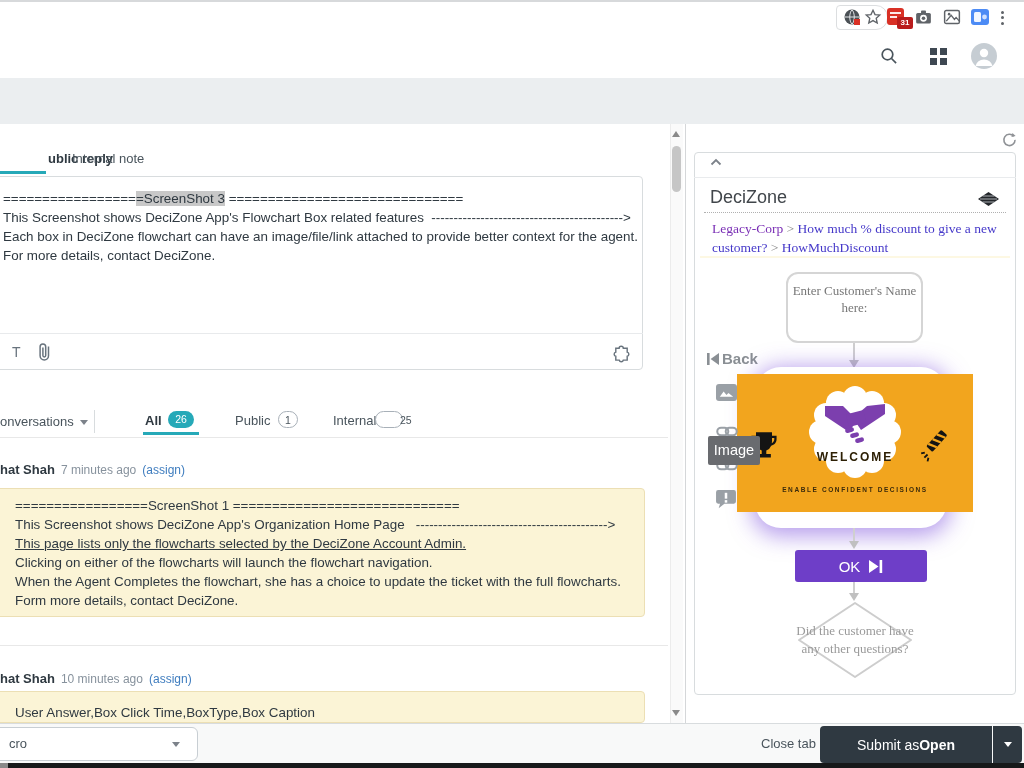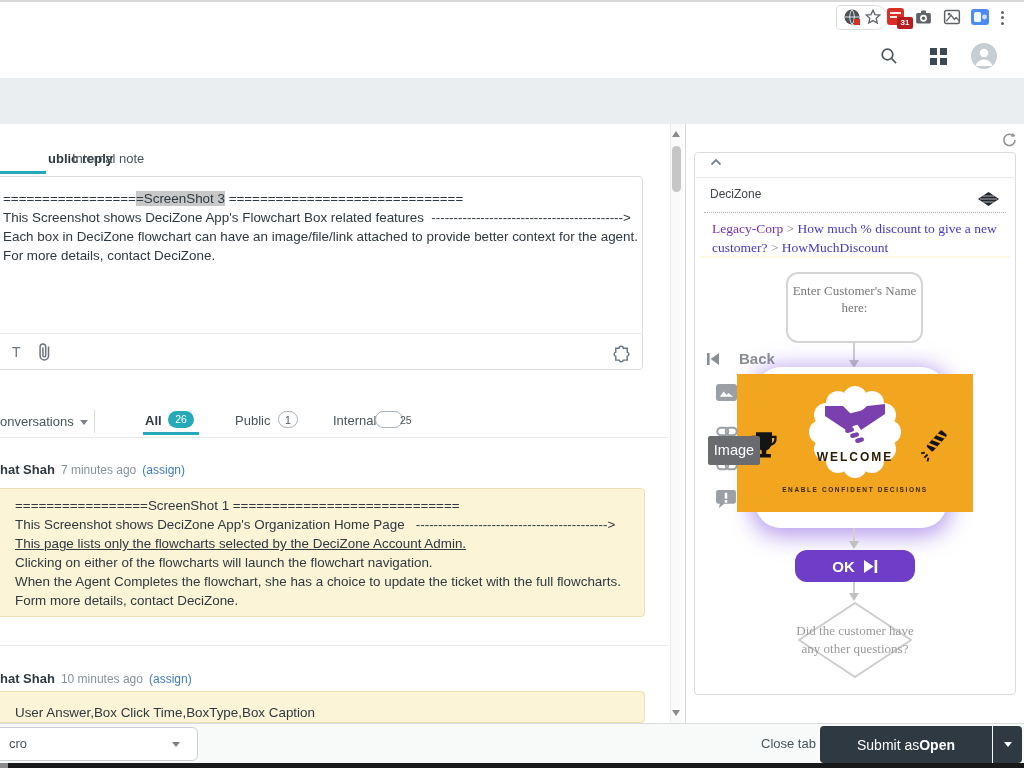--- a/index.html
+++ b/index.html
@@ -47,21 +47,21 @@
   
   .vscroll{left:670px;top:124px;width:13px;height:599px;background:#fafafa;border-left:1px solid #ececec;box-sizing:border-box;}
   .thumb{left:672px;top:146px;width:9px;height:46px;background:#c6c6c6;border-radius:5px;}
   .tri-up{width:0;height:0;border-left:4px solid transparent;border-right:4px solid transparent;border-bottom:6px solid #8a8a8a;}
   .tri-down{width:0;height:0;border-left:4px solid transparent;border-right:4px solid transparent;border-top:6px solid #8a8a8a;}
 
   
   .side-divider{left:685px;top:124px;width:1px;height:599px;background:#d5d7d9;}
   .card{left:694px;top:152px;width:322px;height:543px;background:#fff;border:1px solid #d8dcde;border-radius:4px;box-sizing:border-box;}
   .card-sep{left:694px;top:177px;width:322px;height:1px;background:#e9ebed;}
-  .app-title{font-size:12px;color:#41464b;}
+  .app-title{font-size:18px;color:#41464b;}
   .dotted{border-top:1px dotted #b0b0b0;}
   .crumb{font-family:"Liberation Serif",serif;font-size:13.5px;line-height:19px;width:288px;}
   .crumb .org{color:#7a2fb5;}
   .crumb .lnk{color:#4538c9;}
   .crumb .sep{color:#8a8a8a;}
   .serif{font-family:"Liberation Serif",serif;}
 
   .fbox1{left:786px;top:272px;width:137px;height:71px;border:2px solid #d5d5d5;border-radius:12px;box-sizing:border-box;background:#fff;
          font-size:13px;color:#777;text-align:center;padding-top:8px;line-height:17px;}
   .connector{width:2px;background:#cfcfcf;left:853px;}
@@ -69,21 +69,21 @@
   .backlbl{font-size:15px;font-weight:bold;color:#8a8f94;}
   .glowbox{left:755px;top:367px;width:192px;height:161px;background:#fff;border-radius:26px;box-shadow:0 4px 22px 4px rgba(122,77,220,.55);}
   .orange{left:737px;top:374px;width:236px;height:138px;background:#f2a51e;}
   .badge{left:78px;top:18px;width:80px;height:80px;border-radius:50%;background:#fff;}
   .badge::before{content:"";position:absolute;left:28px;top:28px;width:24px;height:24px;border-radius:50%;background:#fff;
     box-shadow:34px 0 #fff,29px 17px #fff,17px 29px #fff,0 34px #fff,-17px 29px #fff,-29px 17px #fff,-34px 0 #fff,-29px -17px #fff,-17px -29px #fff,0 -34px #fff,17px -29px #fff,29px -17px #fff;}
   .welcome{font-size:12px;font-weight:bold;letter-spacing:2px;color:#2d2005;text-align:center;}
   .tagline{font-size:6.5px;font-weight:bold;letter-spacing:1.6px;color:#3a2a0c;text-align:center;}
   .sideicon{background:#9aa0a6;border-radius:3px;}
   .tooltip{left:708px;top:436px;width:52px;height:29px;background:#696b6f;border-radius:2px;color:#fff;font-size:14.5px;line-height:29px;text-align:center;}
-  .okbtn{left:795px;top:550px;width:120px;height:32px;background:#6e3ec8;border-radius:12px;color:#fff;font-size:15px;font-weight:bold;
+  .okbtn{left:795px;top:550px;width:132px;height:32px;background:#6e3ec8;border-radius:3px;color:#fff;font-size:15px;font-weight:normal;
          display:flex;align-items:center;justify-content:center;gap:8px;}
   .dia-text{font-size:13px;color:#9a9a9a;text-align:center;line-height:18px;}
 
   
   .footerbar{left:0;top:723px;width:1024px;height:40px;background:#f8f9f9;border-top:1px solid #d8dcde;box-sizing:border-box;}
   .macro{left:-40px;top:727px;width:238px;height:34px;background:#fff;border:1px solid #c8ced3;border-radius:6px;box-sizing:border-box;
          font-size:13px;color:#49545c;line-height:32px;padding-left:48px;}
   .chev{width:0;height:0;border-left:4px solid transparent;border-right:4px solid transparent;border-top:5px solid #7c828a;}
   .closetab{font-size:13px;color:#49545c;margin-left:20px;}
   .submit{background:#2f3941;color:#fff;font-size:14px;}
@@ -269,21 +269,21 @@
     <span class="lnk">How much % discount to give a new customer?</span>
     <span class="sep">&gt;</span>
     <span class="lnk">HowMuchDiscount</span>
   </div>
   <div class="abs" style="left:700px;top:256px;width:310px;height:2px;background:#fdf8e3;"></div>
 
   <div class="abs fbox1 serif">Enter Customer's Name here:</div>
   <div class="abs connector" style="top:343px;height:18px;"></div>
   <div class="abs chead" style="top:360px;"></div>
 
-  <div class="abs" style="left:706px;top:350px;display:flex;gap:19px;align-items:center;">
+  <div class="abs" style="left:706px;top:350px;display:flex;gap:2px;align-items:center;">
     <svg width="14" height="14" viewBox="0 0 14 14">
         <rect x="1" y="1" width="2.6" height="12" fill="#8a8f94"></rect>
         <polygon points="13,1 13,13 4.6,7" fill="#8a8f94"></polygon>
       </svg>
     <span class="backlbl">Back</span>
   </div>
 
   <div class="abs glowbox"></div>
 
   <div class="abs orange">

